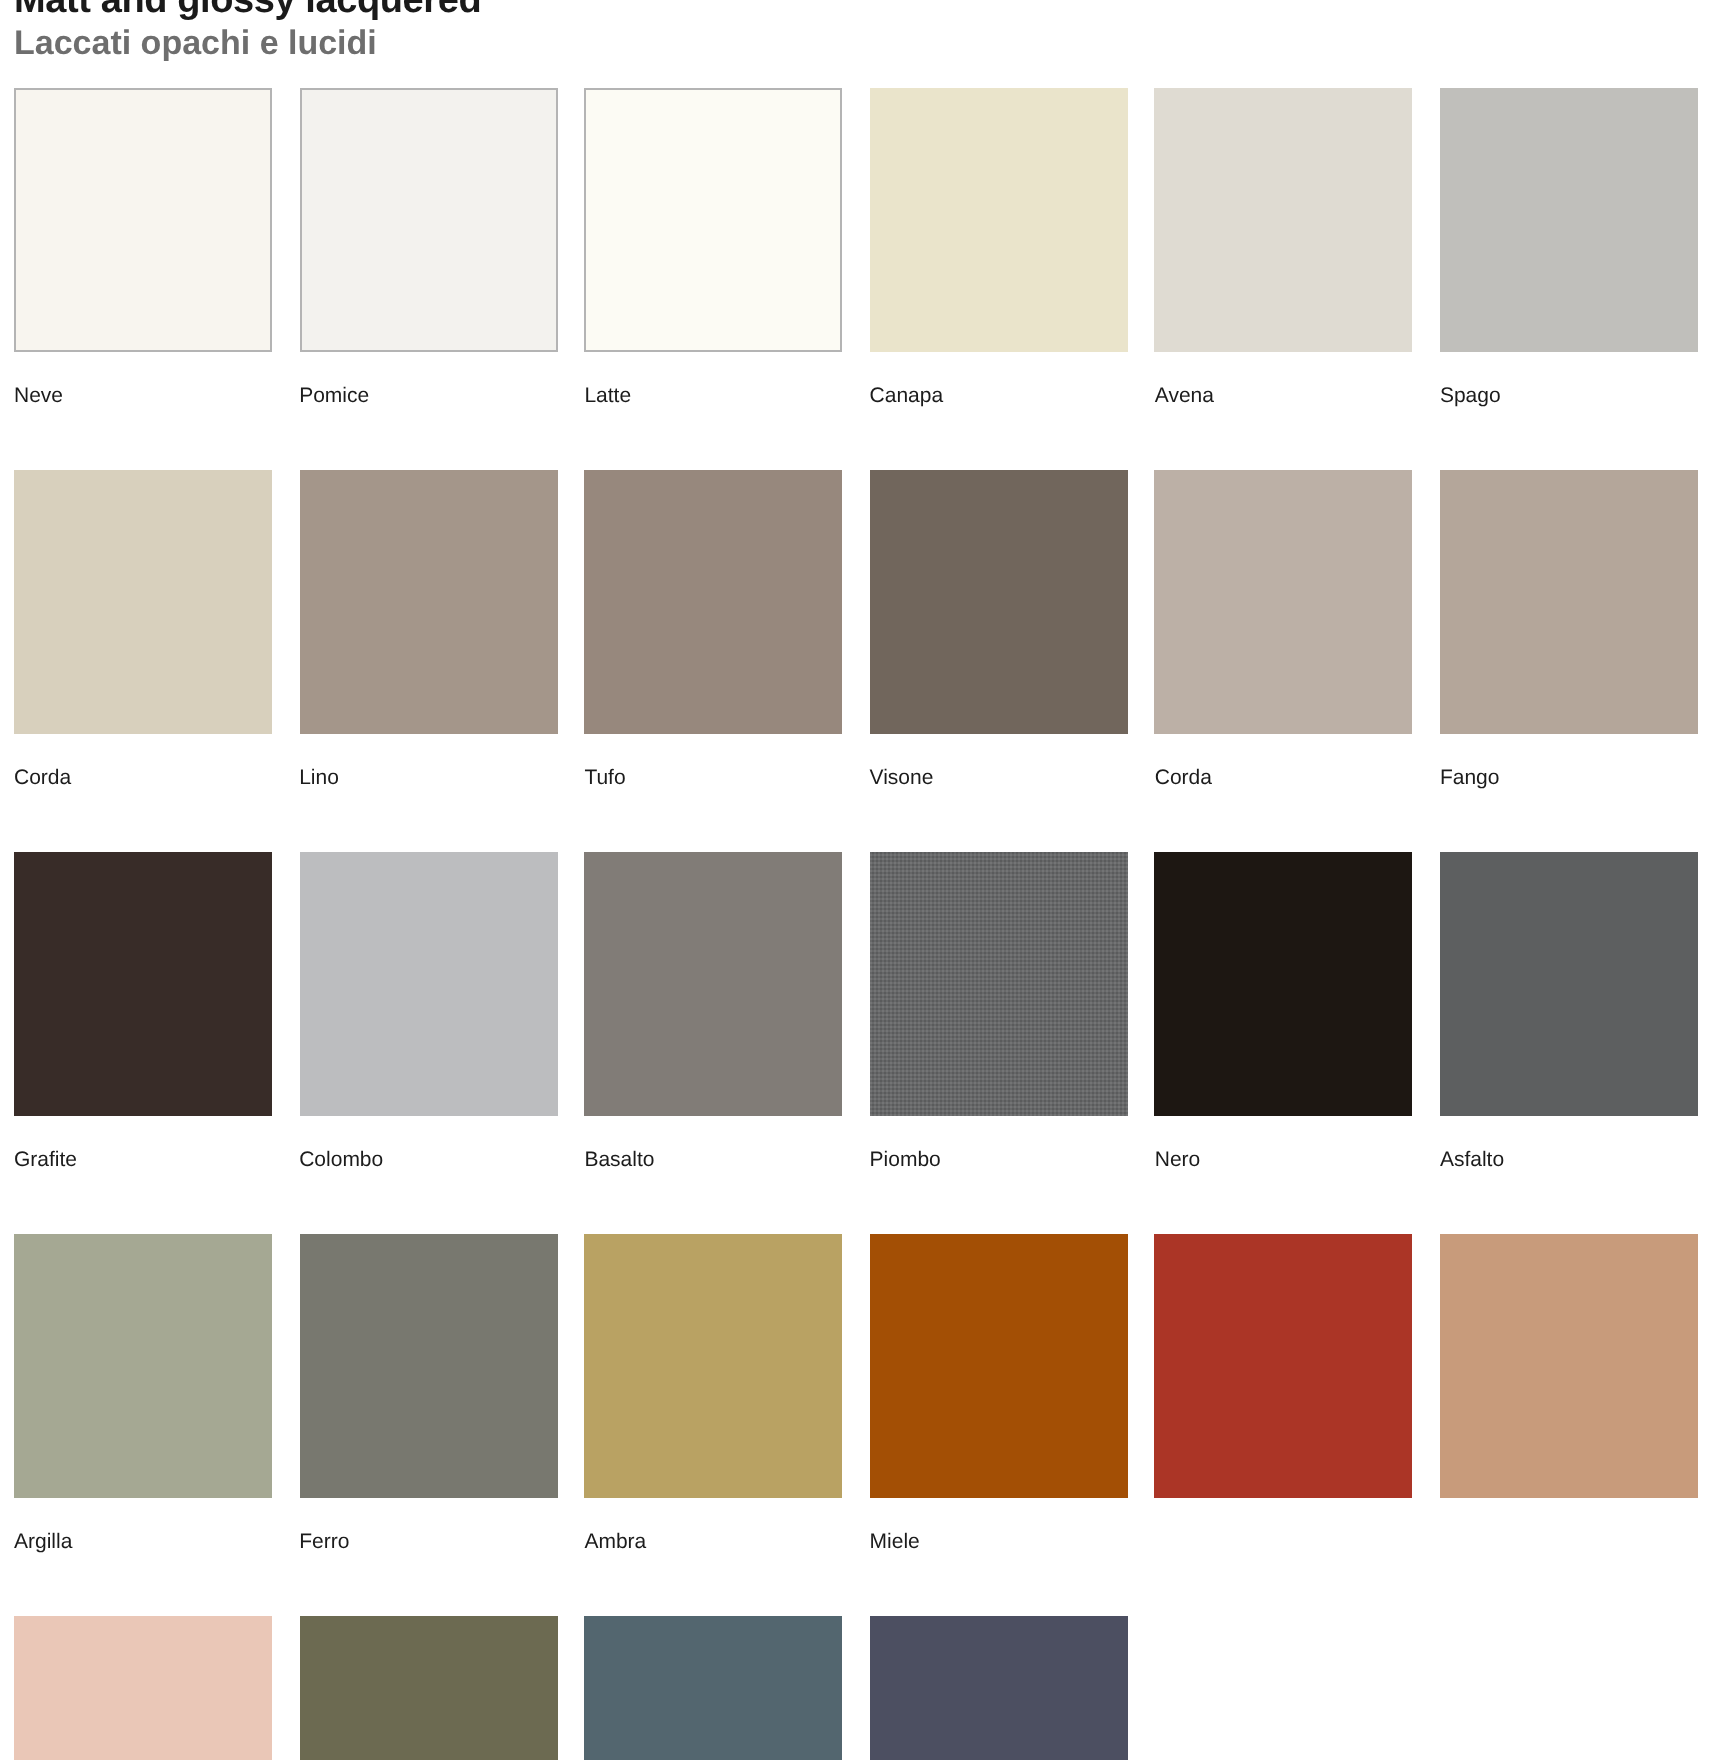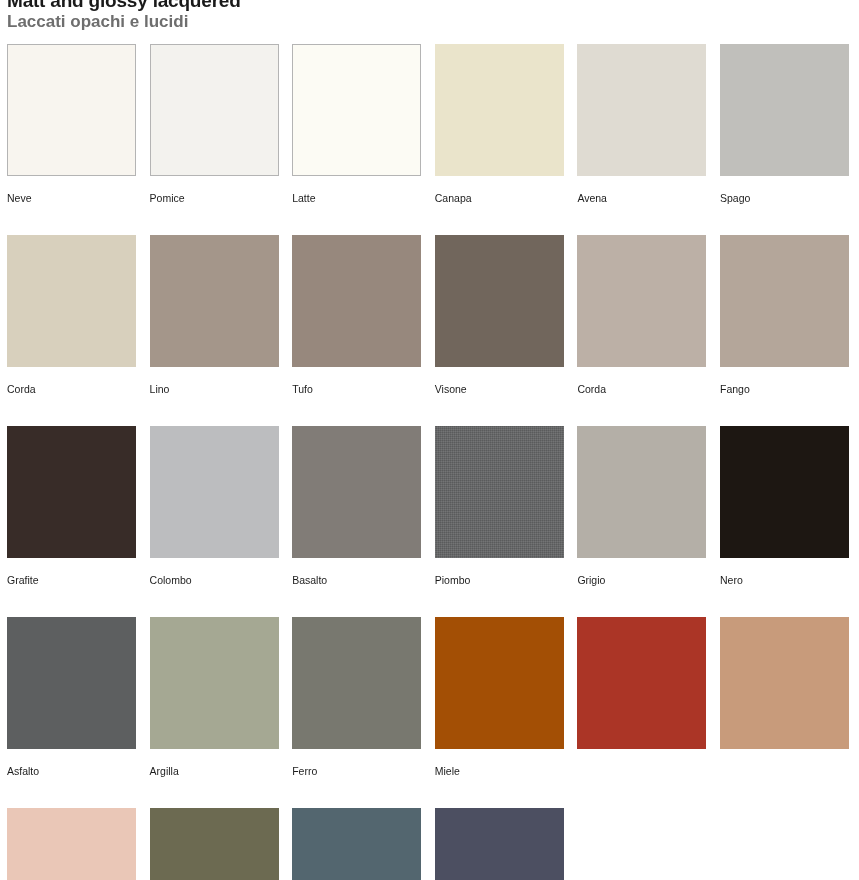--- a/index.html
+++ b/index.html
@@ -159,40 +159,40 @@
       </div>
       <div class="swatch-cell">
         <div class="swatch-chip" style="background-color: rgb(129, 124, 119);"></div>
         <div class="swatch-label">Basalto</div>
       </div>
       <div class="swatch-cell">
         <div class="swatch-chip textured" style="background-color: rgb(100, 101, 102);"></div>
         <div class="swatch-label">Piombo</div>
       </div>
       <div class="swatch-cell">
-        <div class="swatch-chip" style="background-color: rgb(180, 175, 167);"></div>
-        <div class="swatch-label">Grigio</div>
-      </div>
-      <div class="swatch-cell">
         <div class="swatch-chip" style="background-color: rgb(29, 23, 18);"></div>
         <div class="swatch-label">Nero</div>
       </div>
       <div class="swatch-cell">
         <div class="swatch-chip" style="background-color: rgb(93, 95, 96);"></div>
         <div class="swatch-label">Asfalto</div>
       </div>
       <div class="swatch-cell">
         <div class="swatch-chip" style="background-color: rgb(165, 168, 147);"></div>
         <div class="swatch-label">Argilla</div>
       </div>
       <div class="swatch-cell">
         <div class="swatch-chip" style="background-color: rgb(120, 120, 111);"></div>
         <div class="swatch-label">Ferro</div>
       </div>
       <div class="swatch-cell">
+        <div class="swatch-chip" style="background-color: rgb(185, 162, 99);"></div>
+        <div class="swatch-label">Ambra</div>
+      </div>
+      <div class="swatch-cell">
         <div class="swatch-chip" style="background-color: rgb(163, 79, 5);"></div>
         <div class="swatch-label">Miele</div>
       </div>
       <div class="swatch-cell">
         <div class="swatch-chip" style="background-color: rgb(171, 53, 38);"></div>
       </div>
       <div class="swatch-cell">
         <div class="swatch-chip" style="background-color: rgb(200, 155, 123);"></div>
       </div>
       <div class="swatch-cell">

